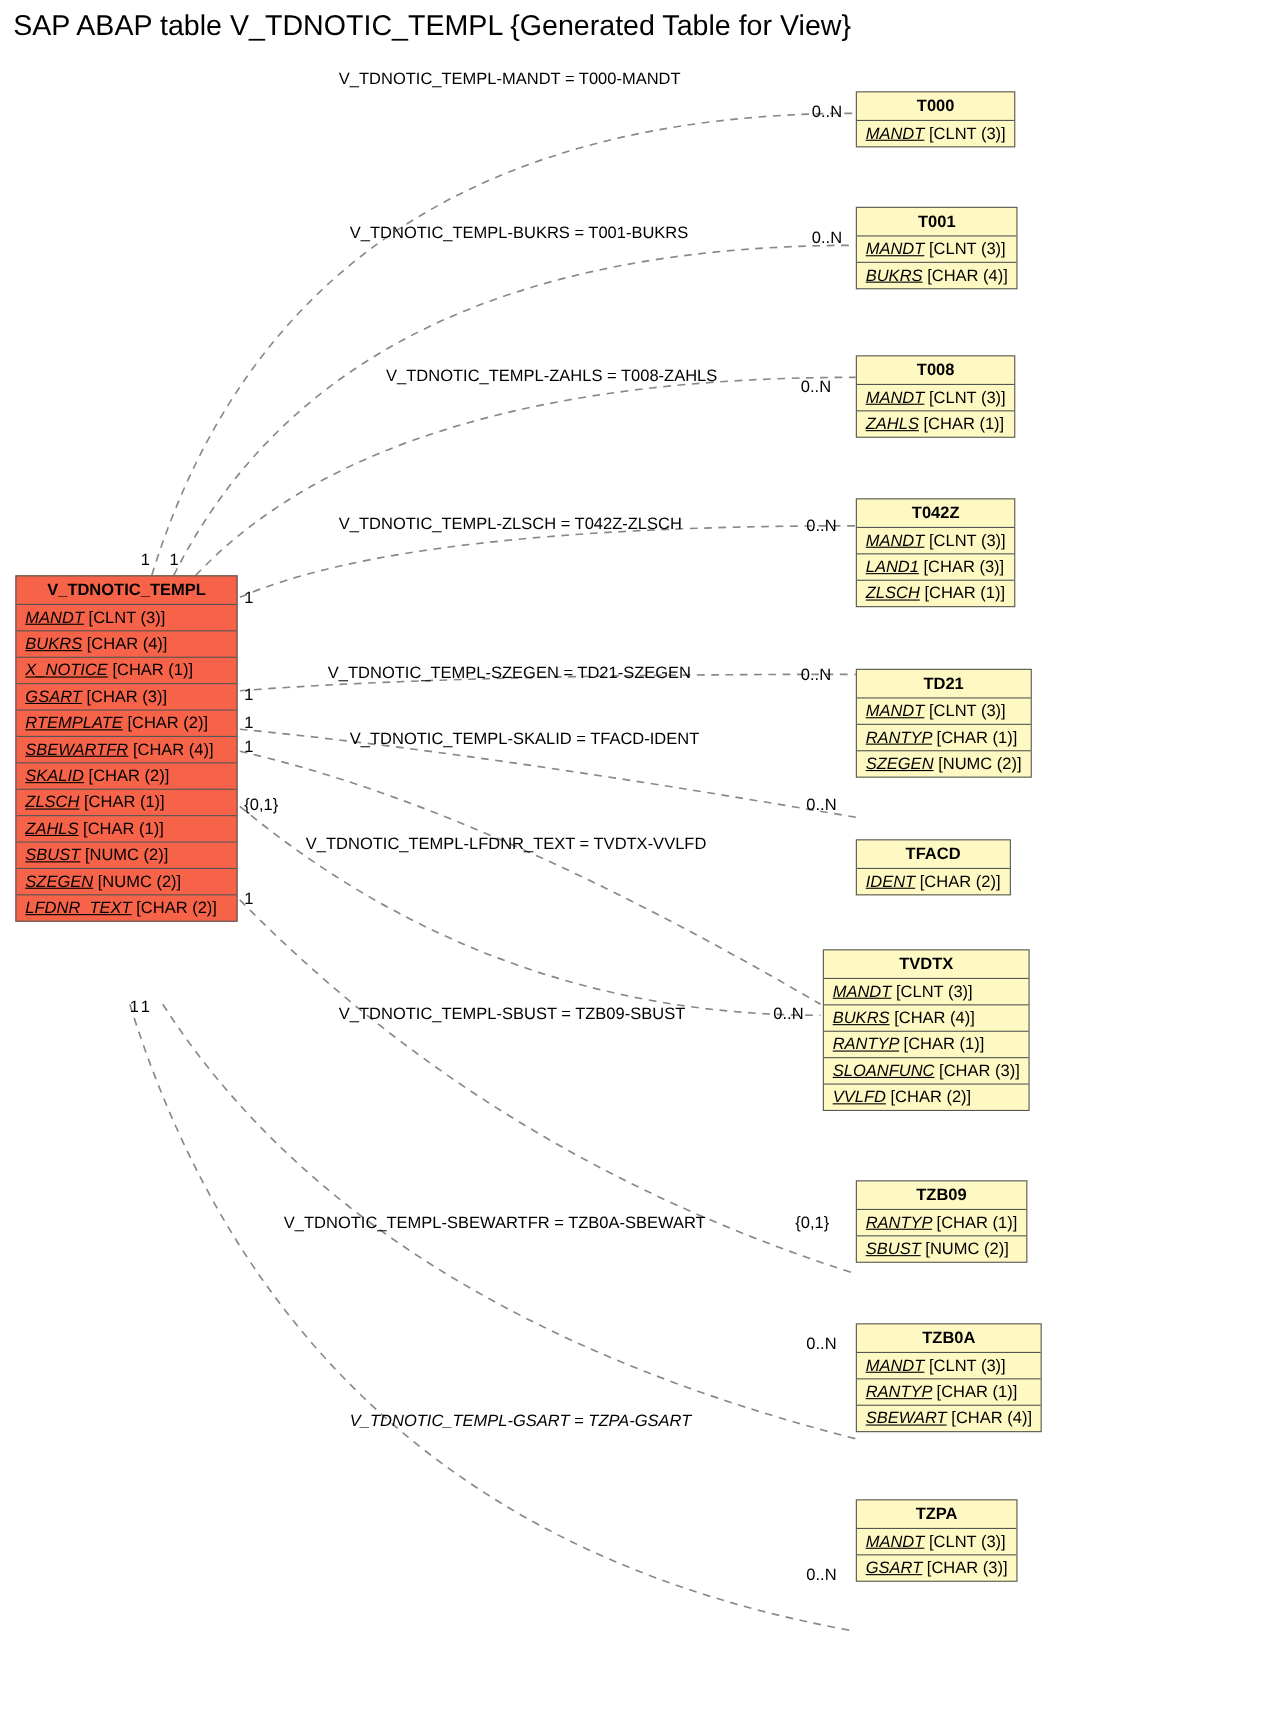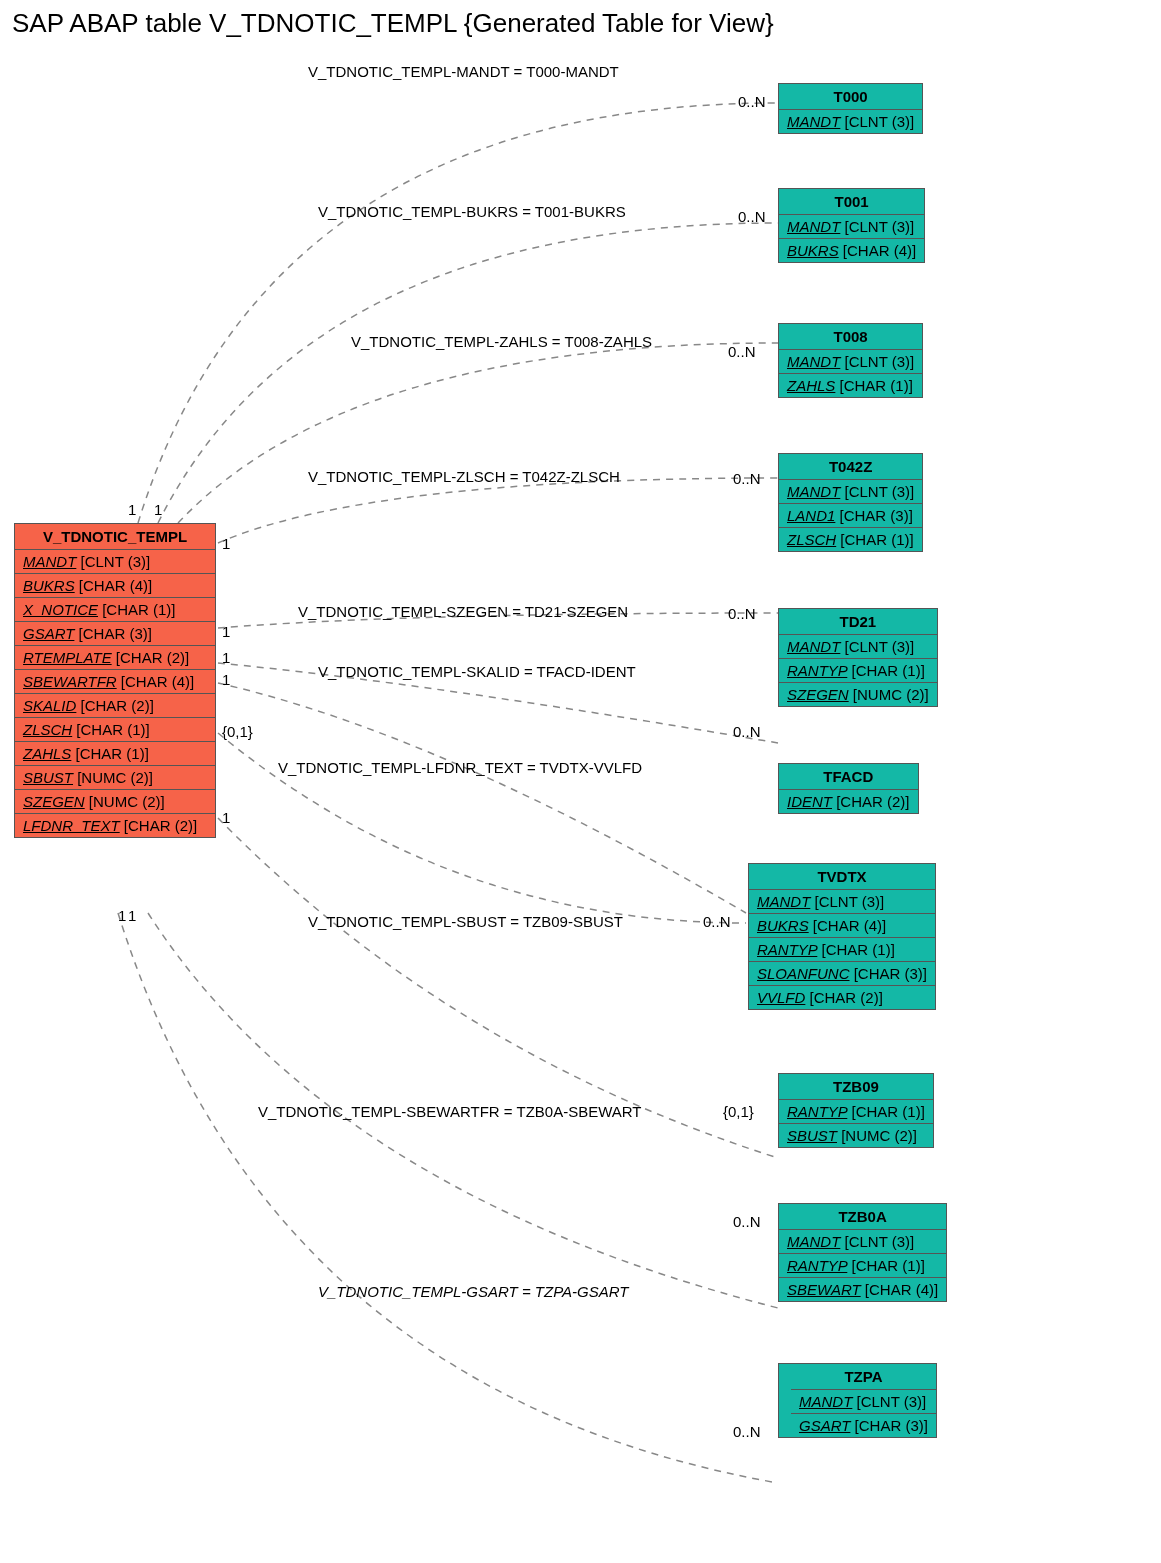--- a/index.html
+++ b/index.html
@@ -16,21 +16,21 @@
     margin: 0 0 4px 4px;
   }
   .diagram {
     position: relative;
     width: 1145px;
     height: 1520px;
   }
   .entity {
     position: absolute;
     border: 1px solid #555;
-    background: #14b8a6;
+    background: #fef9c3;
     font-size: 15px;
   }
   .entity.main {
     background: #f66349;
   }
   .entity-header {
     font-weight: bold;
     text-align: center;
     padding: 4px 8px;
     border-bottom: 1px solid #555;
@@ -156,21 +156,21 @@
     <div class="entity-row"><span class="fname">SBUST</span> <span class="ftype">[NUMC (2)]</span></div>
   </div>
 
   <div class="entity" style="left:770px; top:1160px;">
     <div class="entity-header">TZB0A</div>
     <div class="entity-row"><span class="fname">MANDT</span> <span class="ftype">[CLNT (3)]</span></div>
     <div class="entity-row"><span class="fname">RANTYP</span> <span class="ftype">[CHAR (1)]</span></div>
     <div class="entity-row"><span class="fname">SBEWART</span> <span class="ftype">[CHAR (4)]</span></div>
   </div>
 
-  <div class="entity" style="left:770px; top:1320px;padding-left:12px;">
+  <div class="entity" style="left:770px; top:1320px;">
     <div class="entity-header">TZPA</div>
     <div class="entity-row"><span class="fname">MANDT</span> <span class="ftype">[CLNT (3)]</span></div>
     <div class="entity-row"><span class="fname">GSART</span> <span class="ftype">[CHAR (3)]</span></div>
   </div>
 
   <div class="edge-label" style="left:300px; top:20px;">V_TDNOTIC_TEMPL-MANDT = T000-MANDT</div>
   <div class="edge-label" style="left:310px; top:160px;">V_TDNOTIC_TEMPL-BUKRS = T001-BUKRS</div>
   <div class="edge-label" style="left:310px; top:290px;margin-left:33px;">V_TDNOTIC_TEMPL-ZAHLS = T008-ZAHLS</div>
   <div class="edge-label" style="left:300px; top:425px;">V_TDNOTIC_TEMPL-ZLSCH = T042Z-ZLSCH</div>
   <div class="edge-label" style="left:290px; top:560px;">V_TDNOTIC_TEMPL-SZEGEN = TD21-SZEGEN</div>

